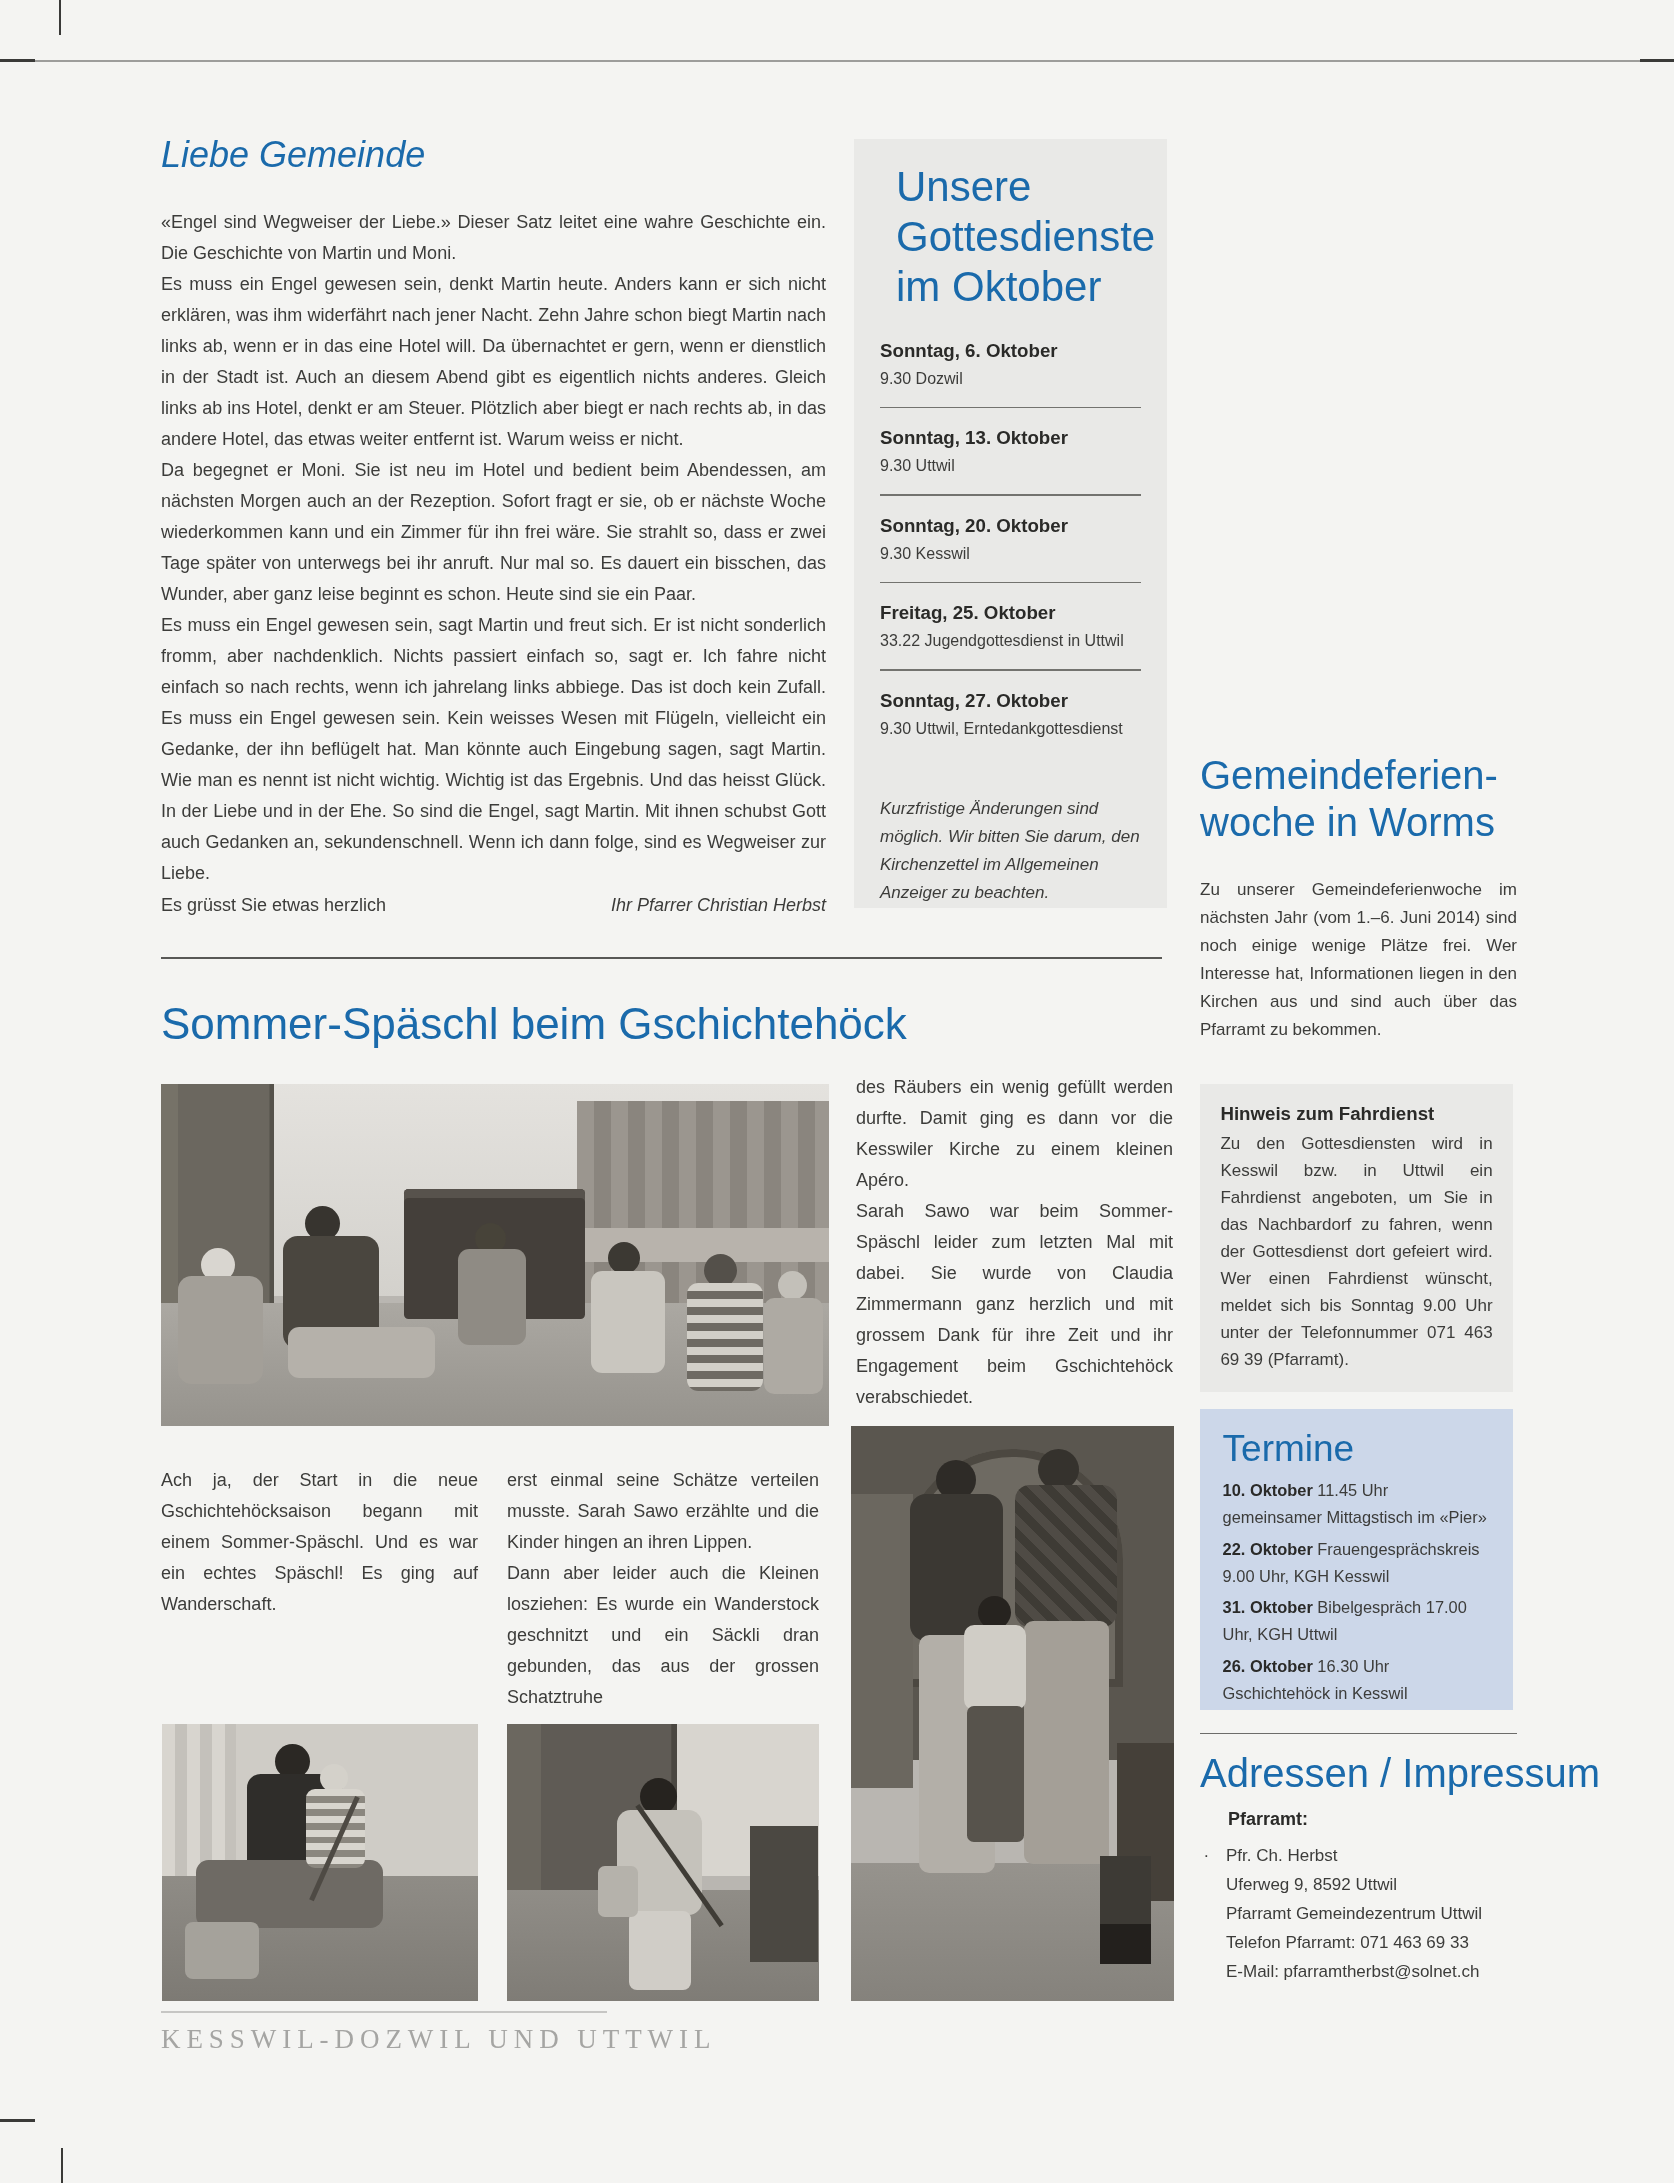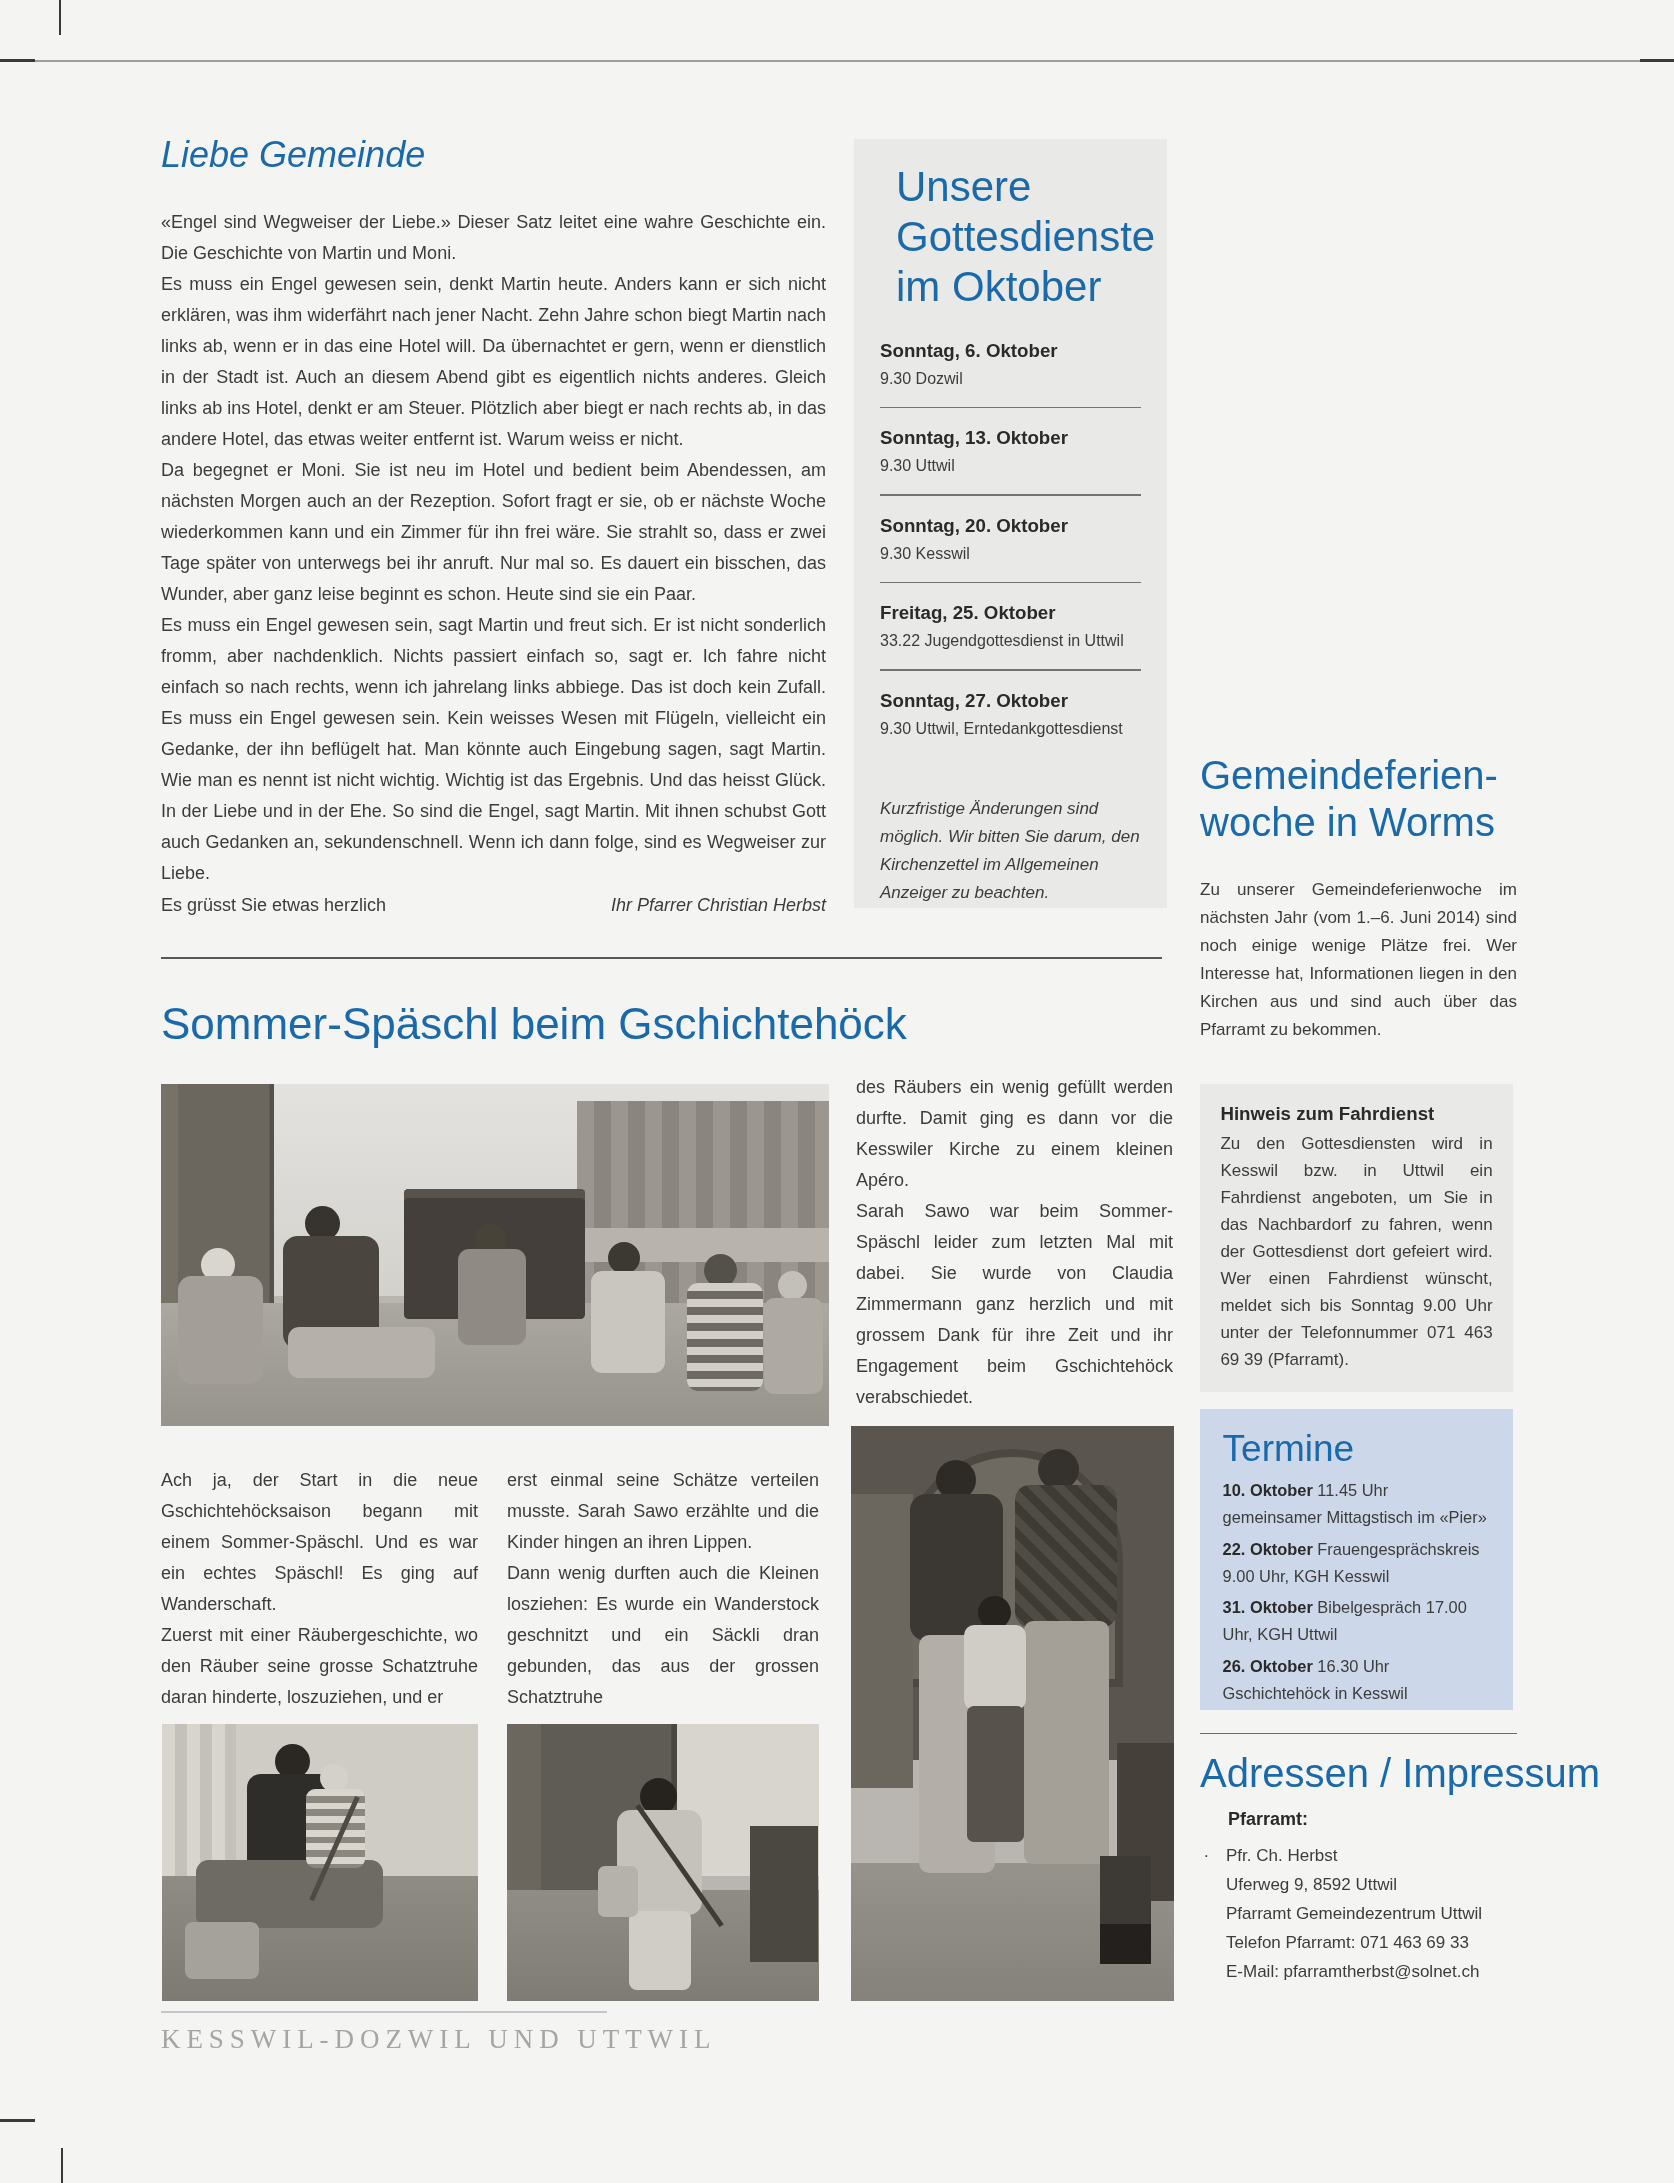--- a/index.html
+++ b/index.html
@@ -158,25 +158,24 @@
     <div style="left:603px;top:214px;width:59px;height:96px;background:#aeaaa3;border-radius:10.2px;"></div>
   </div>
 
   <div class="body-col mid-col" style="left:856px;top:1072px;width:317px;">
     <p>des Räubers ein wenig gefüllt werden durfte. Damit ging es dann vor die Kesswiler Kirche zu einem kleinen Apéro.</p>
     <p>Sarah Sawo war beim Sommer-Späschl leider zum letzten Mal mit dabei. Sie wurde von Claudia Zimmermann ganz herzlich und mit grossem Dank für ihre Zeit und ihr Engagement beim Gschichtehöck verabschiedet.</p>
   </div>
 
   <div class="body-col" style="left:161px;top:1465px;width:317px;">
     <p>Ach ja, der Start in die neue Gschichtehöcksaison begann mit einem Sommer-Späschl. Und es war ein echtes Späschl! Es ging auf Wanderschaft.</p>
-    <p>Zuerst mit einer Räubergeschichte, wo den Räuber seine grosse Schatztruhe daran hinderte, loszuziehen, und er</p>
   </div>
   <div class="body-col" style="left:507px;top:1465px;width:312px;">
     <p>erst einmal seine Schätze verteilen musste. Sarah Sawo erzählte und die Kinder hingen an ihren Lippen.</p>
-    <p>Dann wenig durften auch die Kleinen losziehen: Es wurde ein Wanderstock geschnitzt und ein Säckli dran gebunden, das aus der grossen Schatztruhe</p>
+    <p>Dann aber leider auch die Kleinen losziehen: Es wurde ein Wanderstock geschnitzt und ein Säckli dran gebunden, das aus der grossen Schatztruhe</p>
   </div>
 
   <div class="photo" style="left:851px;top:1426px;width:323px;height:575px;" aria-label="Schwarzweiss-Foto: Verabschiedung mit Kind vor der Kirchentür">
     <div style="left:0;top:0;width:100%;height:58%;background:#5a564f;"></div>
     <div style="left:51px;top:22.6px;width:221px;height:238px;background:#6e6a62;border-radius:110px 110px 0 0;box-shadow:inset 0 0 0 8px #4c4841;"></div>
     <div style="left:0;top:68px;width:62px;height:294px;background:#6b675f;"></div>
     <div style="left:0;bottom:0;width:100%;height:24%;background:linear-gradient(#96938d,#85827c);"></div>
     <div class="head" style="left:85px;top:34px;width:40px;height:40px;background:#2e2b27;"></div>
     <div style="left:59px;top:68px;width:93px;height:147px;background:#3b3833;border-radius:16px;"></div>
     <div style="left:68px;top:209px;width:76px;height:238px;background:#b3afa8;border-radius:10.2px;"></div>

